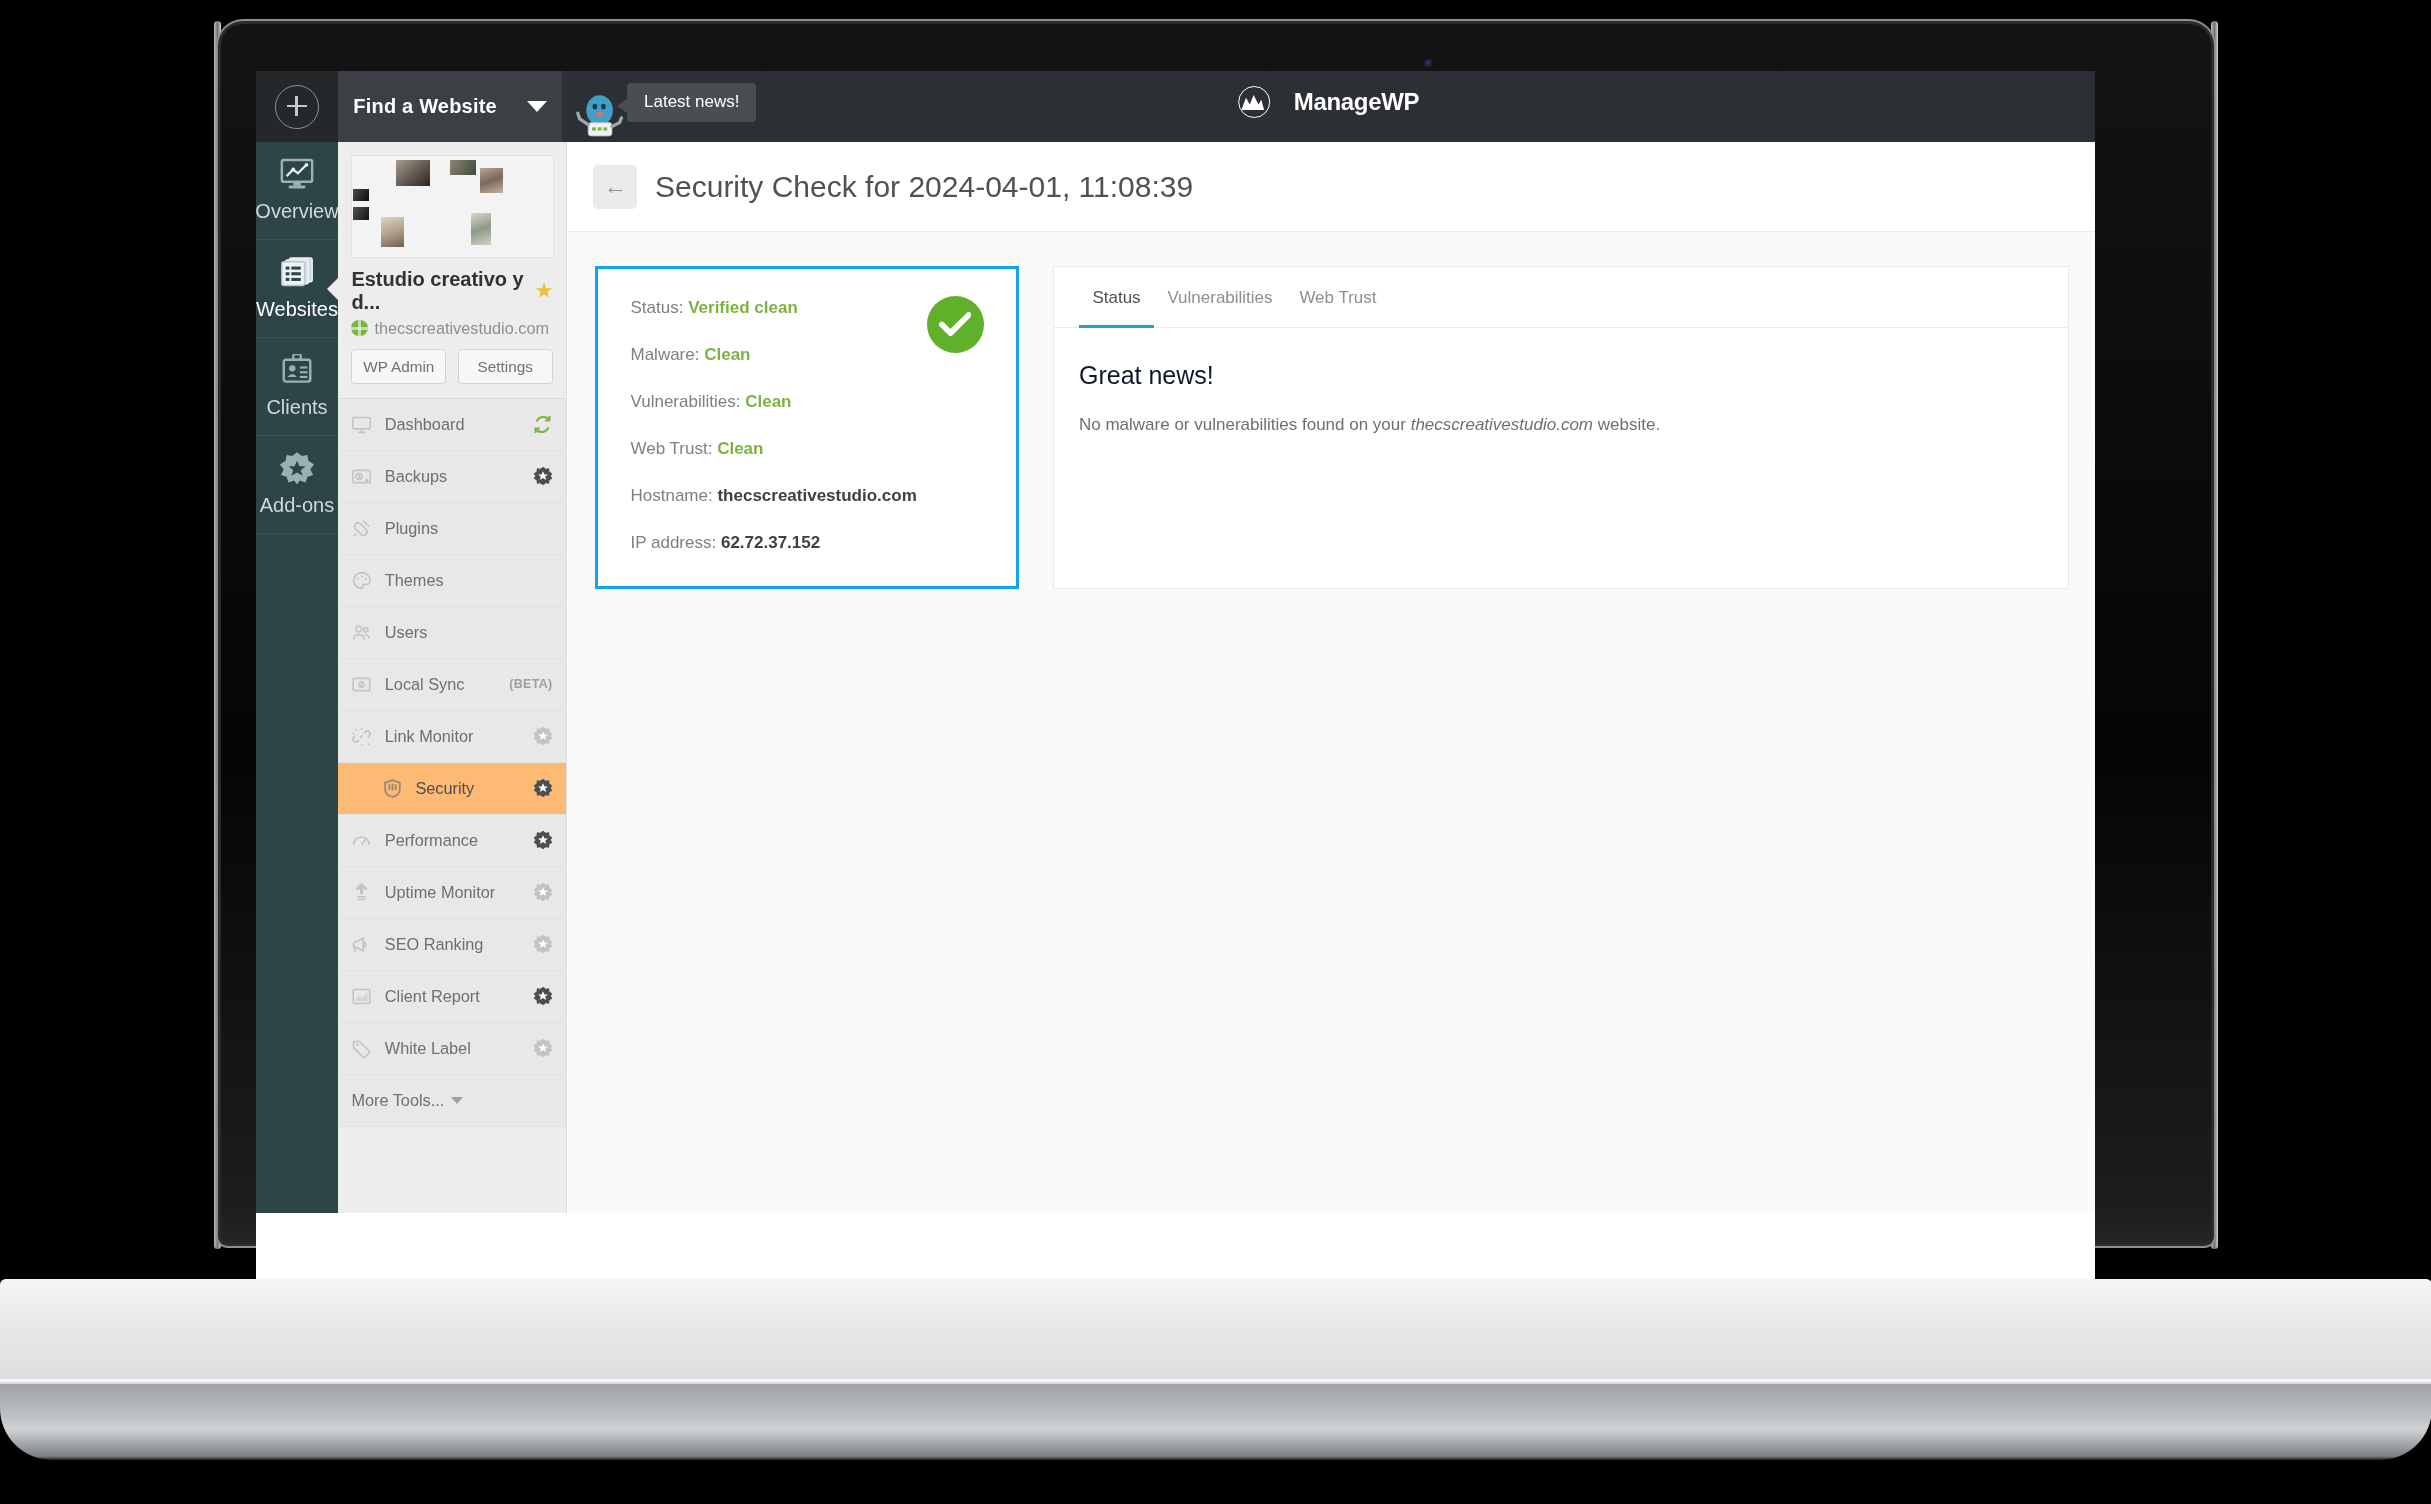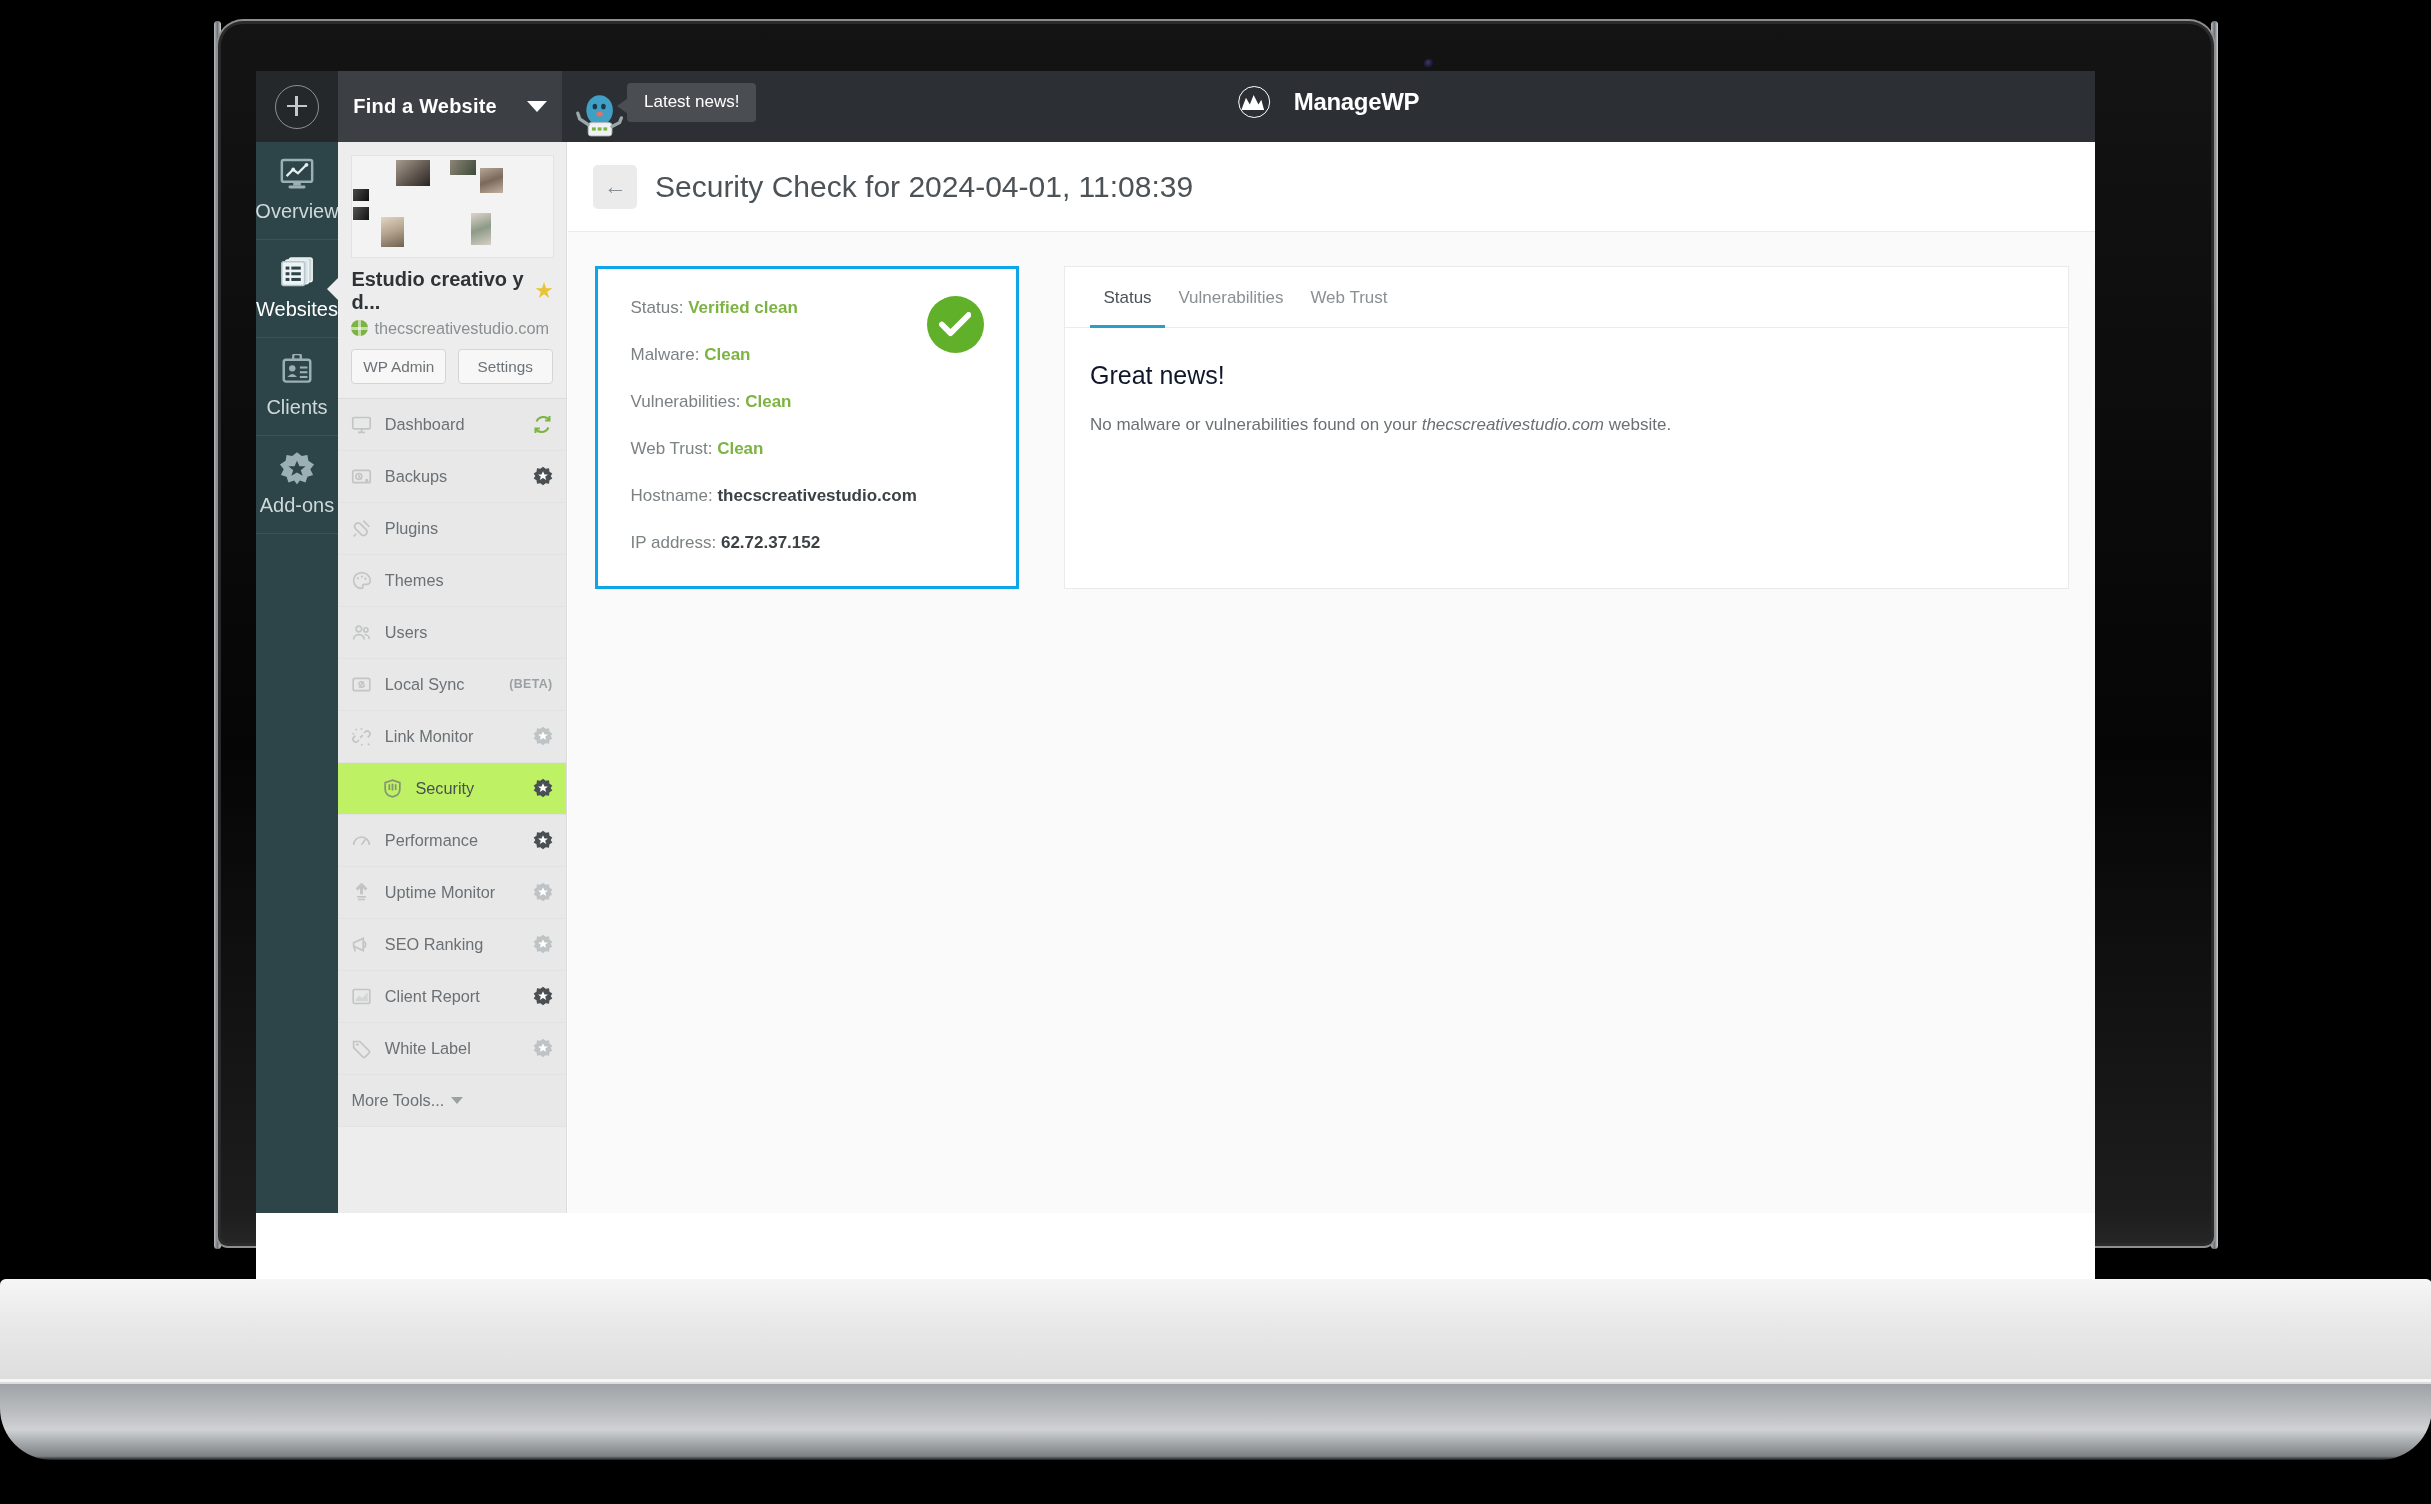--- a/index.html
+++ b/index.html
@@ -179,21 +179,21 @@
     background: #f7f7f7; border: 1px solid #d4d4d4; border-radius: 3.8px;
     padding: 7.6px 0; cursor: pointer;
   }
 
   .menu { border-top: 1px solid #dcdcdc; }
   .menu-item {
     height: 52px; display: flex; align-items: center;
     border-bottom: 1px solid #e2e2e2; background: #e8e8e8;
     padding: 0 13.4px; gap: 12.4px; cursor: pointer;
   }
-  .menu-item.active { background: #bef264; padding-left: 44px; }
+  .menu-item.active { background: #fdba74; padding-left: 44px; }
   .mi-icon { width: 21px; height: 21px; flex: none; opacity: .42; }
   .menu-item.active .mi-icon { opacity: .72; }
   .mi-label { flex: 1; font-size: 16.3px; color: #6b7074; }
   .menu-item.active .mi-label { color: #4a4f53; }
   .mi-beta { font-size: 12.4px; color: #9ba0a3; font-weight: bold; letter-spacing: 0.4px;}
   .mi-gear { width: 20px; height: 20px; flex: none; }
   .mi-refresh { width: 21px; height: 21px; flex: none; }
   .more-tools {
     height: 52px; display: flex; align-items: center; gap: 6.7px;
     padding: 0 13.4px; font-size: 16.3px; color: #6b7074;
@@ -229,21 +229,21 @@
   .kv { font-size: 17px; color: #7c8184; margin-bottom: 27px; }
   .kv:last-child { margin-bottom: 0; }
   .kv b { color: #3c4144; font-weight: bold; }
   .kv .ok { color: #7cb342; font-weight: bold; }
   .check {
     position: absolute; right: 32.5px; top: 27px;
     width: 57px; height: 57px; border-radius: 50%; background: #61b02a;
     display: flex; align-items: center; justify-content: center;
   }
 
-  .panel { flex: 1; background: #fff; border: 1px solid #eaeaea; margin-left: 11px; }
+  .panel { flex: 1; background: #fff; border: 1px solid #eaeaea; }
   .tabs { display: flex; padding: 0 25px; border-bottom: 1px solid #ececec; }
   .tab {
     padding: 21px 13.4px 17px 13.4px; font-size: 17px; color: #8a8f92;
     border-bottom: 3.8px solid transparent; margin-bottom: -1px; cursor: pointer;
   }
   .tab.active { color: #4c5256; border-bottom-color: #2a9ec4; }
   .panel-body { padding: 32.5px 25px 42px 25px; }
   .great { font-size: 25px; color: #0f172a; margin-bottom: 25px; }
   .panel-text { font-size: 17px; color: #6b7074; }
   .panel-text i { font-style: italic; }

